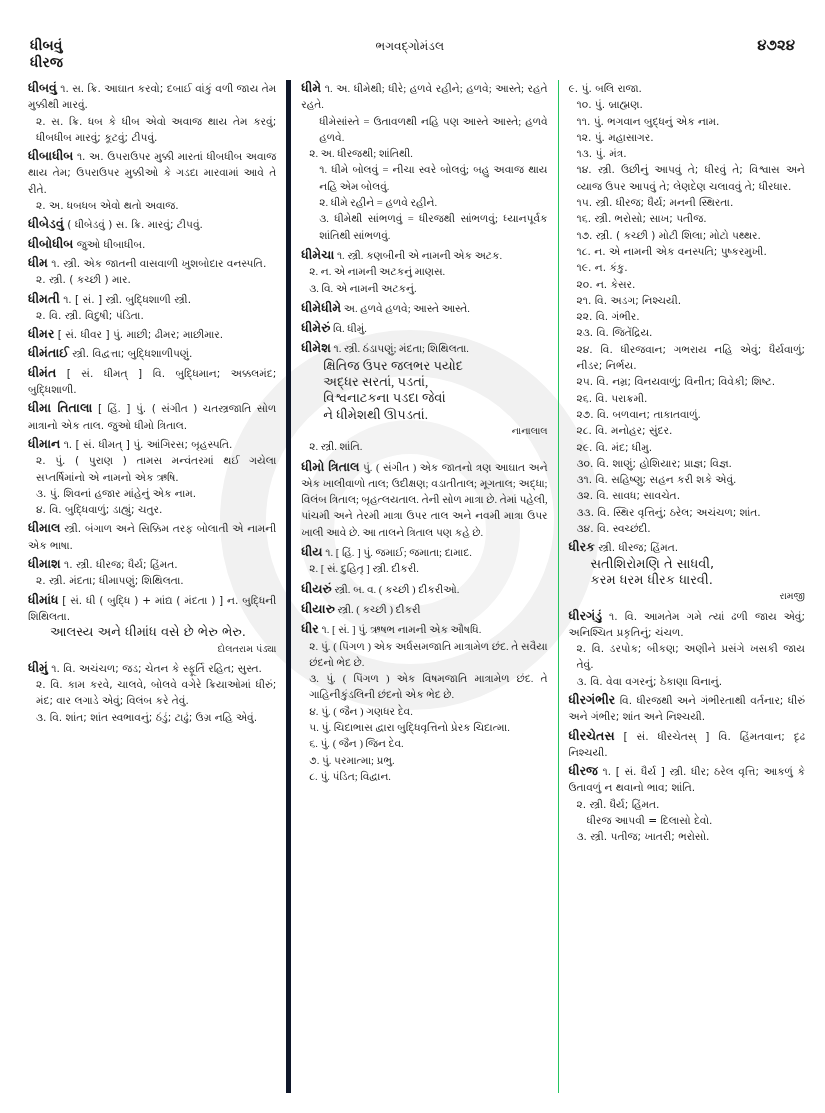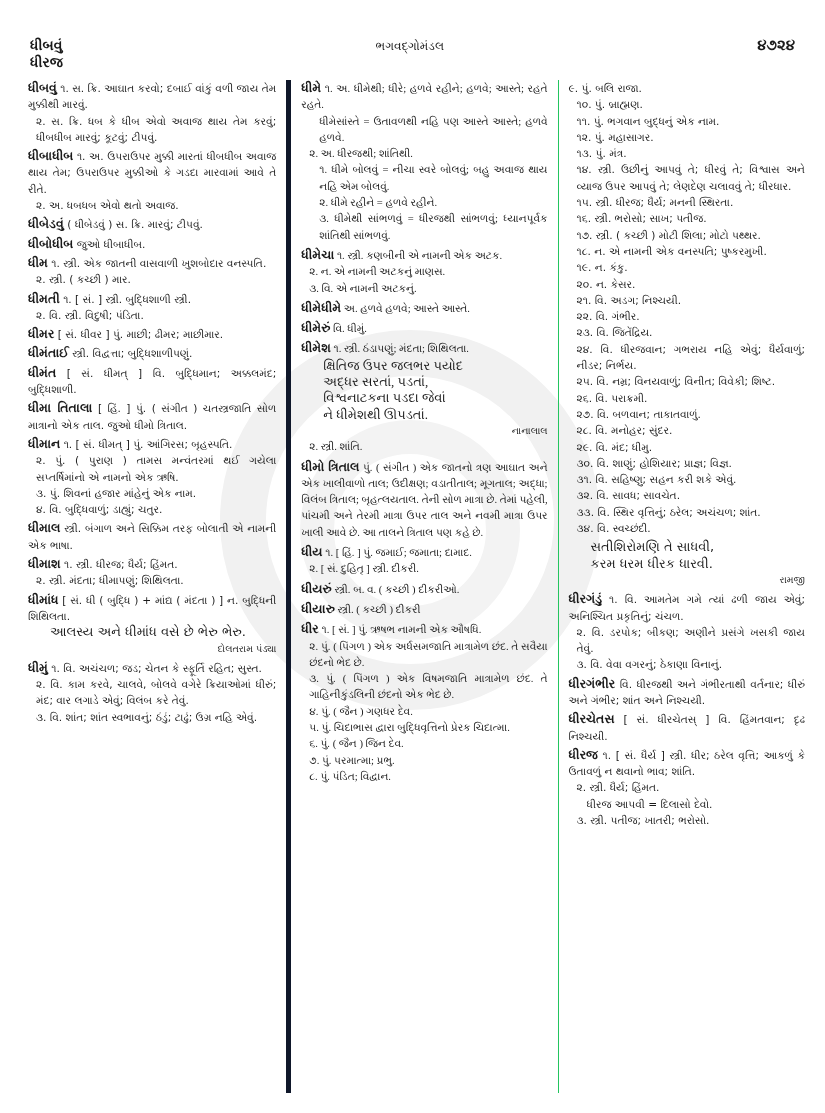--- a/index.html
+++ b/index.html
@@ -184,20 +184,21 @@
         <div class="sense">૨૭. વિ. બળવાન; તાકાતવાળું.</div>
         <div class="sense">૨૮. વિ. મનોહર; સુંદર.</div>
         <div class="sense">૨૯. વિ. મંદ; ધીમુ.</div>
         <div class="sense">૩૦. વિ. શાણું; હોશિયાર; પ્રાજ્ઞ; વિજ્ઞ.</div>
         <div class="sense">૩૧. વિ. સહિષ્ણુ; સહન કરી શકે એવું.</div>
         <div class="sense">૩૨. વિ. સાવધ; સાવચેત.</div>
         <div class="sense">૩૩. વિ. સ્થિર વૃત્તિનું; ઠરેલ; અચંચળ; શાંત.</div>
         <div class="sense">૩૪. વિ. સ્વચ્છંદી.</div>
       </div>
       <div class="entry">
+        <div><span class="hw">ધીરક</span> <span>સ્ત્રી. ધીરજ; હિંમત.</span></div>
         <div class="quote">સતીશિરોમણિ તે સાધવી,</div>
         <div class="quote">કરમ ધરમ ધીરક ધારવી.</div>
         <div class="attrib">રામજી</div>
       </div>
       <div class="entry">
         <div><span class="hw">ધીરગંડું</span> <span>૧. વિ. આમતેમ ગમે ત્યાં ઢળી જાય એવું; અનિશ્ચિત પ્રકૃતિનું; ચંચળ.</span></div>
         <div class="sense">૨. વિ. ડરપોક; બીકણ; અણીને પ્રસંગે ખસકી જાય તેવું.</div>
         <div class="sense">૩. વિ. વેવા વગરનું; ઠેકાણા વિનાનું.</div>
       </div>
       <div class="entry">

